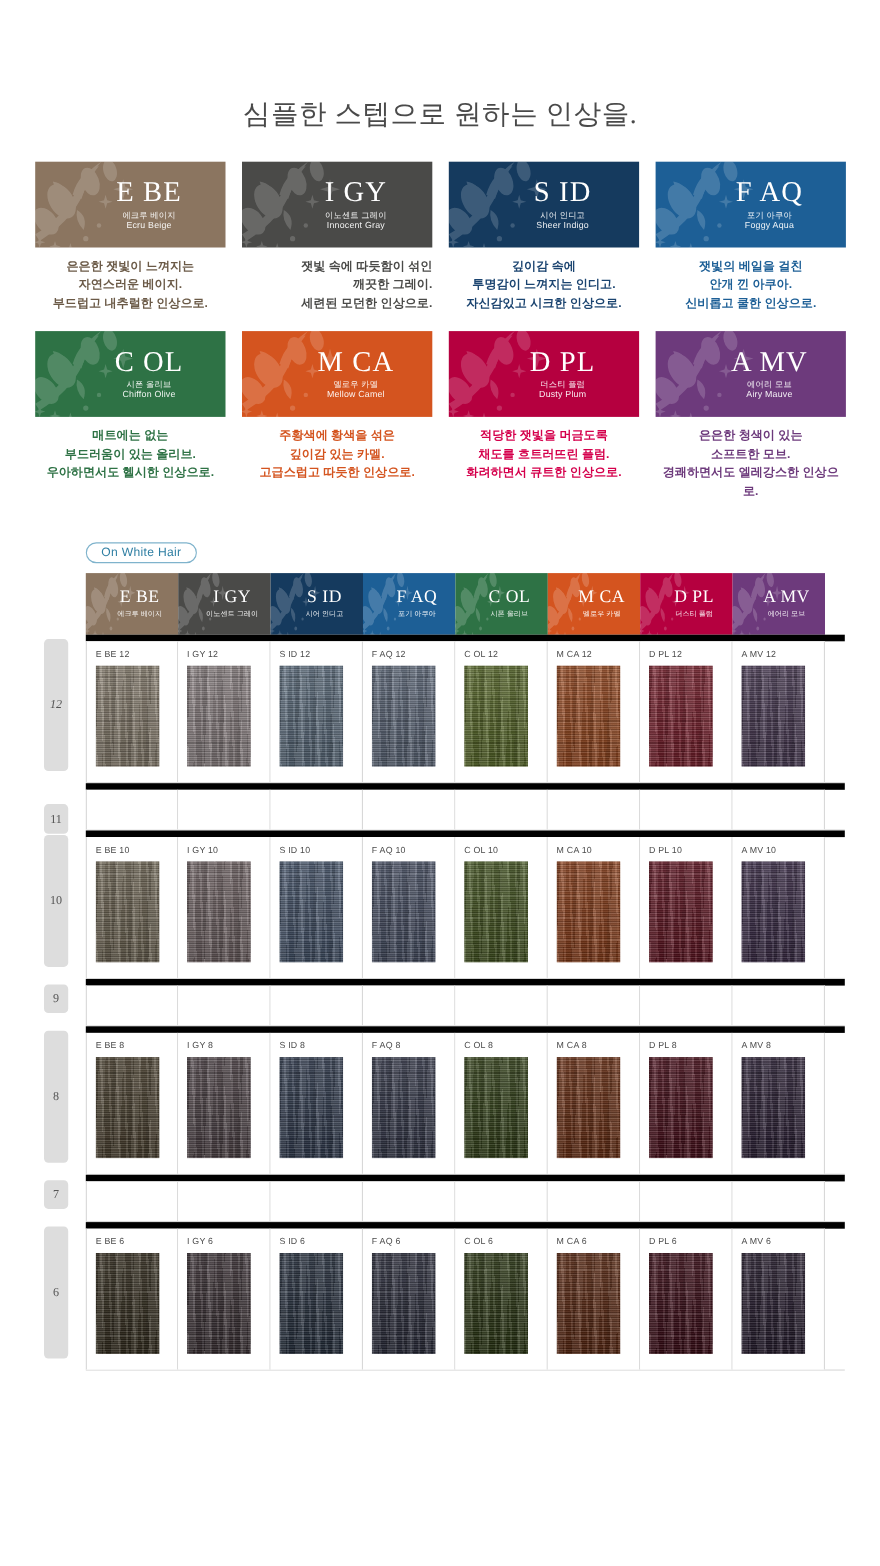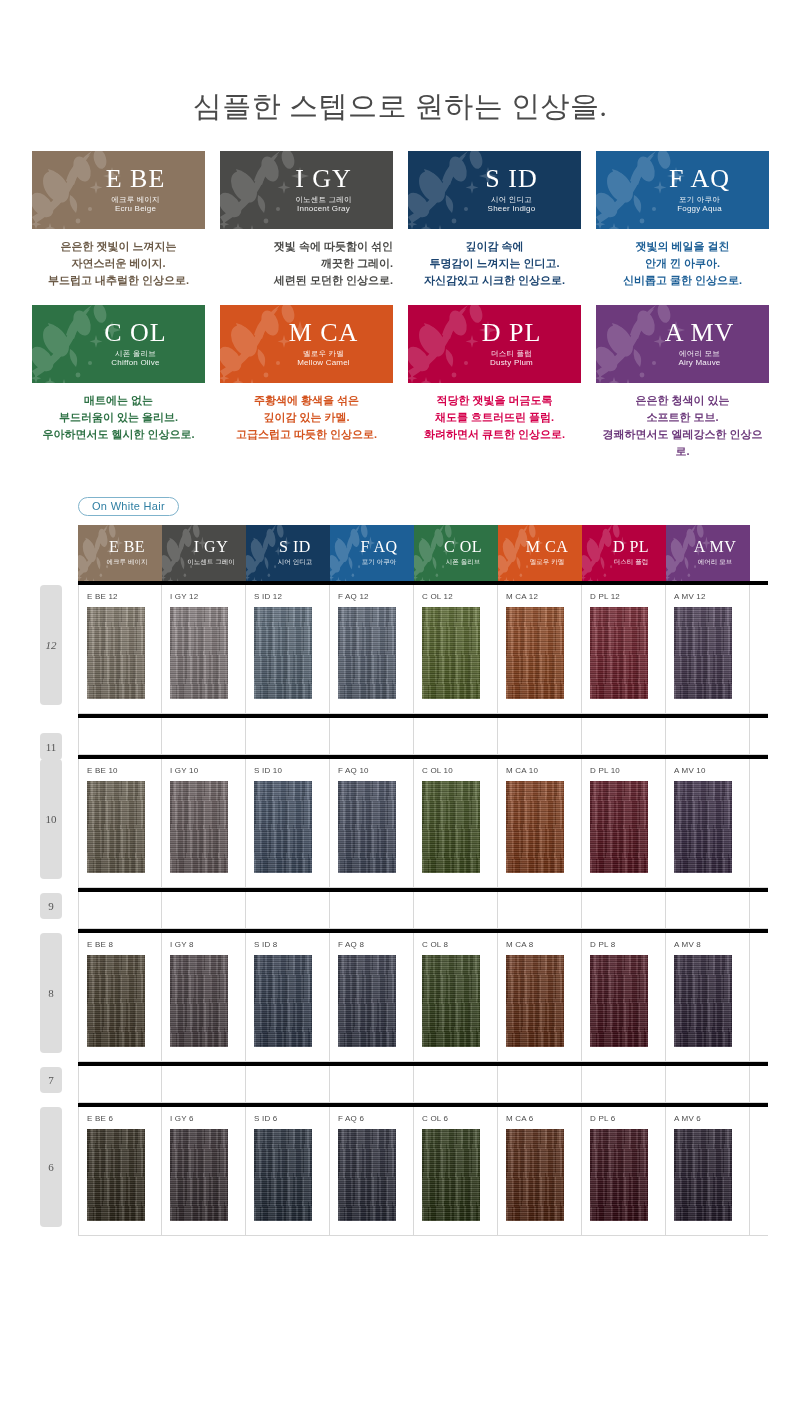--- a/index.html
+++ b/index.html
@@ -11,21 +11,21 @@
   }
   body { position: relative; overflow: hidden; }
 
   
   .headline {
     padding-top: 92px;
     text-align: center;
   }
   .headline-line {
     font-family: "Liberation Serif", "DejaVu Serif", serif;
-    font-size: 29px;
+    font-size: 25px;
     color: #4a4a4a;
     letter-spacing: 0.5px;
     line-height: 1.0;
   }
   .headline-line.l1 { margin-bottom: 26px; }
 
   
   .cards {
     width: 736px;
     margin: 0 auto;
@@ -183,21 +183,21 @@
     display: flex;
     align-items: center;
     justify-content: center;
     font-family: "Liberation Serif", "DejaVu Serif", serif;
     font-size: 11px;
     color: #555555;
   }
   .cells-wrap {
     flex: 1;
     display: flex;
-    border-top: 4px solid #000000;
+    border-top: 6px solid #000000;
     border-bottom: 1px solid #d8d8d8;
   }
   .swatch-cell {
     width: 84px;
     flex: none;
     border-right: 1px solid #d8d8d8;
     padding: 7px 0 8px 8px;
     background: #ffffff;
   }
   .swatch-cell:first-child { border-left: 1px solid #d8d8d8; }

